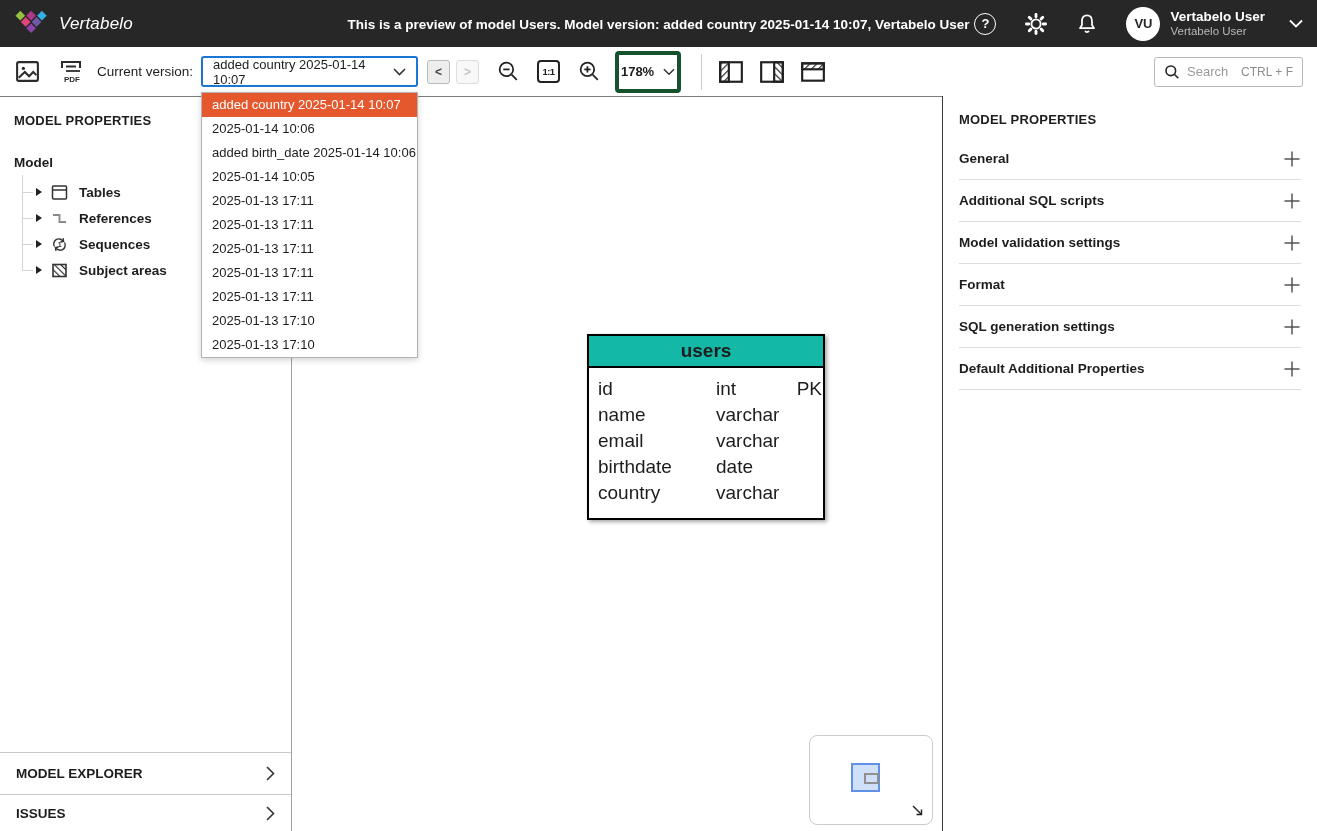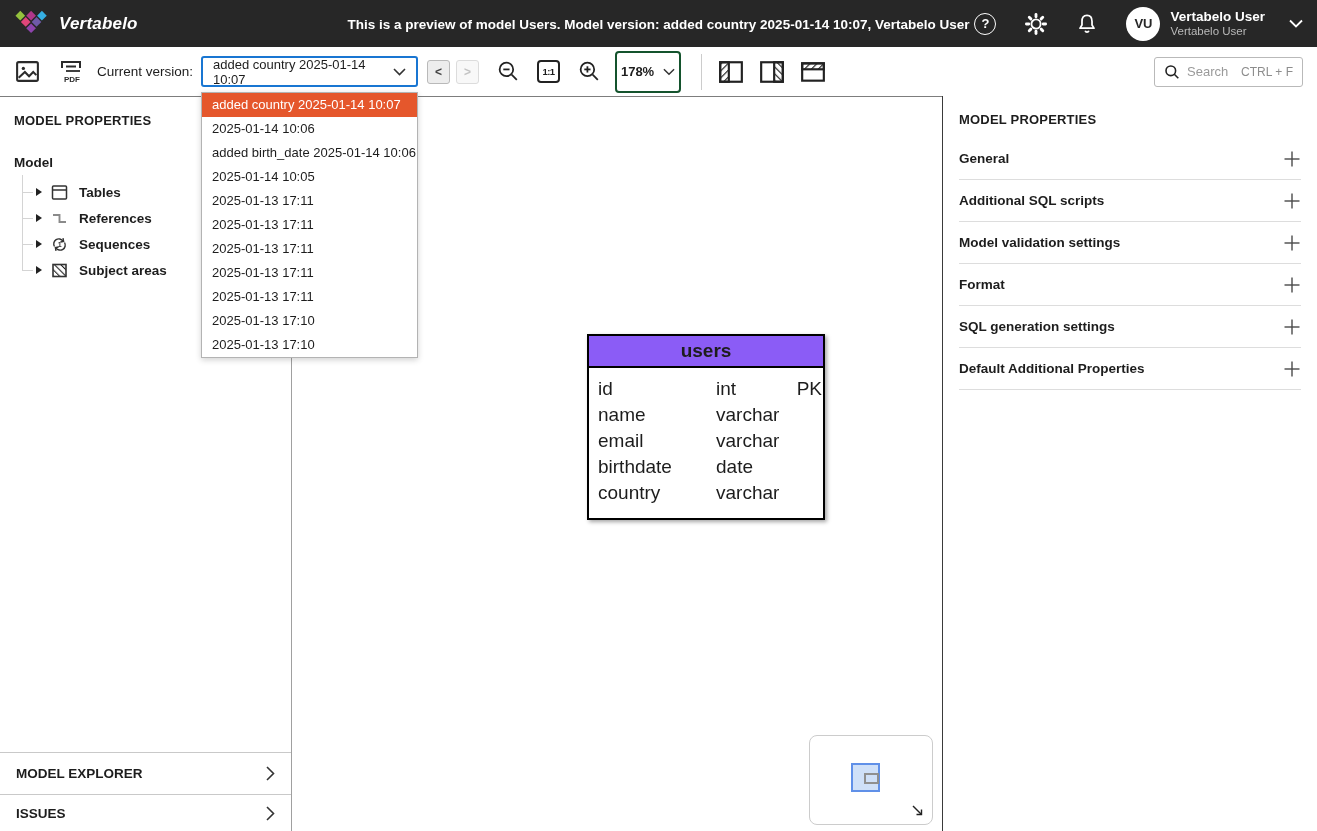--- a/index.html
+++ b/index.html
@@ -2,42 +2,42 @@
 <html><head>
 <meta charset="utf-8">
 <style>
   * { box-sizing: border-box; margin: 0; padding: 0; }
   html,body { width:1317px; height:831px; overflow:hidden; }
   body { font-family:"Liberation Sans", sans-serif; background:#fff; position:relative; color:#1d1d1d; }
 
   
   .topbar { position:relative; height:47px; background:#272727; color:#fff; display:flex; align-items:center; padding:0 14px; z-index:40; }
   .brand { display:flex; align-items:center; gap:9px; }
-  .brand-name { font-size:17px; font-weight:bold; font-style:italic; letter-spacing:.2px; }
+  .brand-name { font-size:17px; font-weight:normal; font-style:italic; letter-spacing:.2px; }
   .topbar-title { position:absolute; left:50%; top:50%; transform:translate(-50%,-50%); font-size:13.5px; font-weight:bold; white-space:nowrap; }
   .topbar-right { margin-left:auto; display:flex; align-items:center; gap:27px; }
   .tb-icon { width:24px; height:24px; display:flex; align-items:center; justify-content:center; cursor:pointer; }
   .help-circle { width:22px; height:22px; border:1.7px solid #fff; border-radius:50%; display:flex; align-items:center; justify-content:center; font-size:13px; font-weight:bold; }
   .userbox { display:flex; align-items:center; gap:10px; cursor:pointer; }
   .avatar { width:34px; height:34px; border-radius:50%; background:#fff; color:#272727; font-weight:bold; font-size:13px; display:flex; align-items:center; justify-content:center; }
   .user-name { font-size:13.5px; font-weight:bold; line-height:16px; }
   .user-sub { font-size:11.5px; color:#b9b9b9; line-height:13px; }
 
   
   .toolbar { height:49px; background:#fff; display:flex; align-items:center; padding:0 14px; position:relative; z-index:30; }
   .tool-icon { display:flex; align-items:center; justify-content:center; cursor:pointer; }
   .cv-label { font-size:13.5px; margin:0 8px 0 12px; white-space:nowrap; }
   .select-wrap { position:relative; }
   .version-select { width:217px; height:31px; border:2px solid #1976d2; border-radius:3px; background:#fff; display:flex; align-items:center; justify-content:space-between; padding:0 10px; font-size:13px; cursor:pointer; }
   .version-list { position:absolute; left:0; top:36px; width:217px; background:#fff; border:1px solid #b3b3b3; box-shadow:0 2px 6px rgba(0,0,0,.18); }
   .version-item { height:24px; line-height:24px; padding:0 10px; font-size:13px; white-space:nowrap; overflow:hidden; cursor:pointer; }
   .version-item.selected { background:#e5572c; color:#fff; }
   .nav-btn { width:23px; height:24px; border:1px solid #b9b9b9; background:#ededed; border-radius:3px; font-size:12px; font-weight:bold; color:#444; display:flex; align-items:center; justify-content:center; cursor:pointer; }
   .nav-btn.disabled { background:#f8f8f8; color:#c3c3c3; border-color:#dcdcdc; cursor:default; }
-  .zoom-select { width:66px; height:42px; border:2px solid #14532d; border-radius:4px; display:flex; align-items:center; justify-content:center; gap:9px; font-size:13px; font-weight:bold; cursor:pointer; background:#fff; }
+  .zoom-select { width:66px; height:42px; border:4px solid #14532d; border-radius:4px; display:flex; align-items:center; justify-content:center; gap:9px; font-size:13px; font-weight:bold; cursor:pointer; background:#fff; }
   .one-one { width:23px; height:23px; border:2px solid #222; border-radius:4px; display:flex; align-items:center; justify-content:center; font-size:9.5px; font-weight:bold; letter-spacing:-.5px; cursor:pointer; }
   .v-divider { width:1px; height:36px; background:#ccc; margin:0 4px 0 20px; }
   .search-box { margin-left:auto; width:149px; height:30px; border:1px solid #b9b9b9; border-radius:3px; display:flex; align-items:center; gap:7px; padding:0 9px; }
   .search-box input { border:none; outline:none; flex:1; width:0; font-size:13px; font-family:inherit; color:#333; }
   .search-box input::placeholder { color:#9a9a9a; }
   .search-shortcut { font-size:12px; color:#8d8d8d; white-space:nowrap; }
 
   
   .content { display:flex; height:735px; }
   .left-panel { width:292px; border-right:1px solid #a0a0a0; border-top:1px solid #7d7d7d; display:flex; flex-direction:column; background:#fff; }
@@ -52,21 +52,21 @@
   .tree-label { font-size:13.5px; font-weight:bold; }
   .lp-bottom { margin-top:auto; }
   .panel-row { height:42px; border-top:1px solid #c9c9c9; display:flex; align-items:center; justify-content:space-between; padding:0 16px; cursor:pointer; }
   .panel-row:last-child { height:37px; }
   .panel-row .pr-label { font-size:13.5px; font-weight:bold; }
 
   .canvas { flex:1; position:relative; background:#fff; border-top:1px solid #7d7d7d; }
 
   
   .db-table { position:absolute; left:295px; top:237px; width:238px; background:#fff; border:2px solid #000; box-shadow:2px 2px 4px rgba(0,0,0,.35); cursor:default; }
-  .db-header { height:32px; background:#8b5cf6; border-bottom:2px solid #000; display:flex; align-items:center; justify-content:center; font-size:19px; font-weight:bold; }
+  .db-header { height:32px; background:#14b8a6; border-bottom:2px solid #000; display:flex; align-items:center; justify-content:center; font-size:19px; font-weight:bold; }
   .db-body { padding:8px 1px 12px 9px; }
   .db-row { display:flex; align-items:center; height:26px; font-size:19px; }
   .db-col-name { flex:0 0 118px; }
   .db-col-type { flex:1; }
   .db-col-key { text-align:right; }
 
   
   .minimap { position:absolute; right:9px; bottom:6px; width:124px; height:90px; background:#fff; border:1px solid #ccc; border-radius:8px; }
   .mm-viewport { position:absolute; left:41px; top:27px; width:29px; height:29px; background:#cfe0f8; border:2px solid #6090e8; cursor:move; }
   .mm-entity { position:absolute; left:11px; top:8px; width:15px; height:11px; border:2px solid #8f8f8f; }

